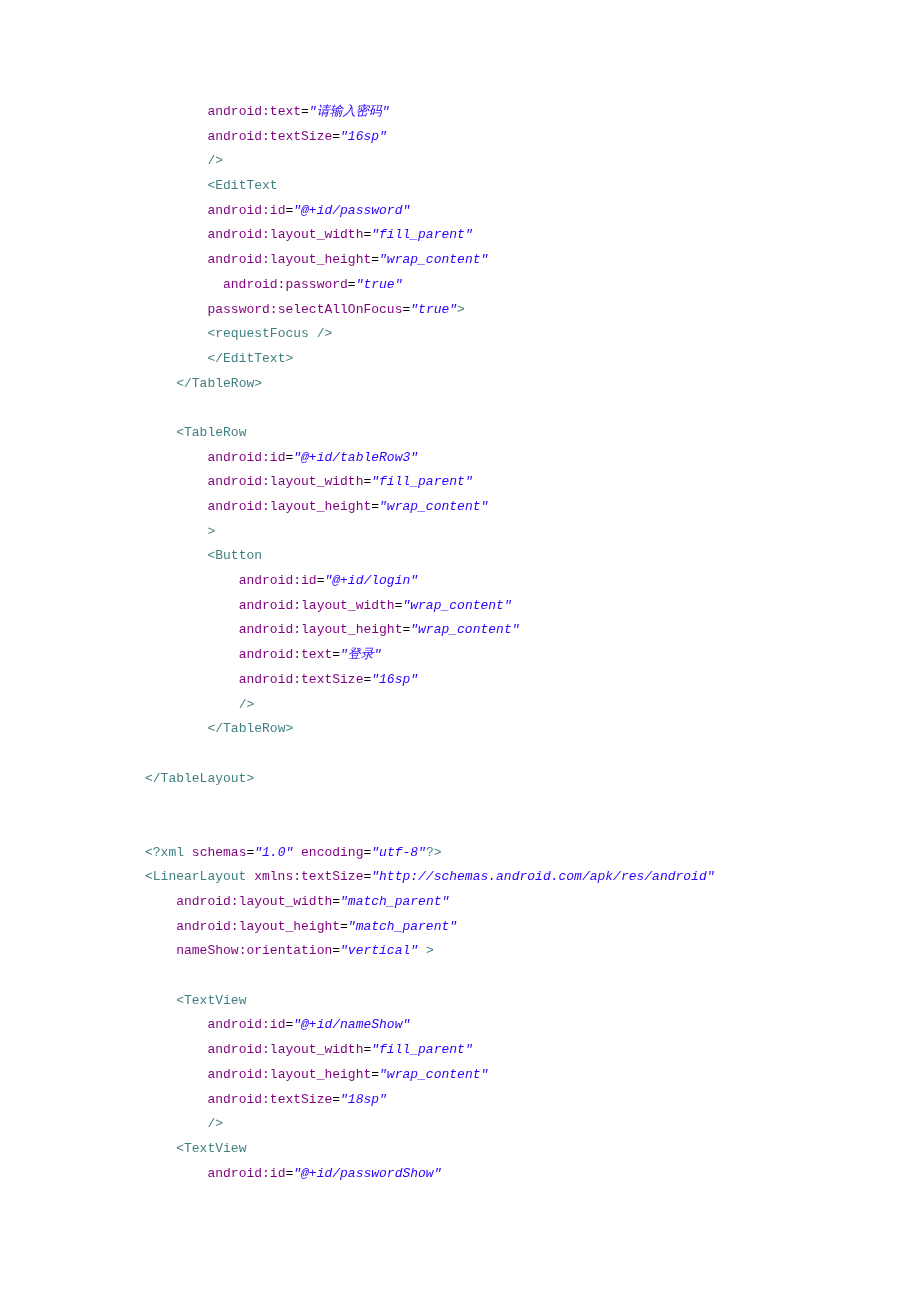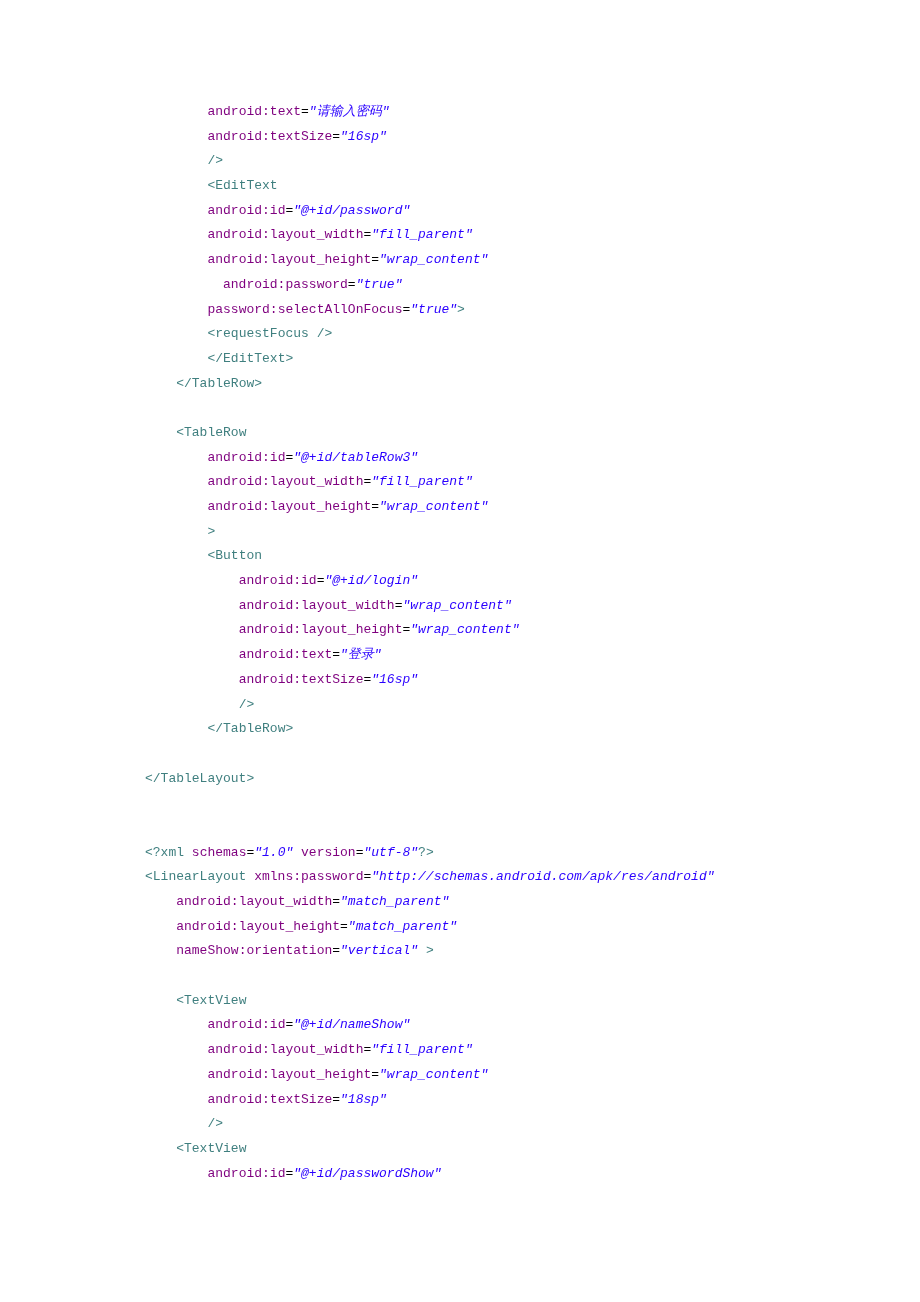--- a/index.html
+++ b/index.html
@@ -47,22 +47,22 @@
             <span class="attr">android:layout_width</span>=<span class="str">"wrap_content"</span>
             <span class="attr">android:layout_height</span>=<span class="str">"wrap_content"</span>
             <span class="attr">android:text</span>=<span class="str">"登录"</span>
             <span class="attr">android:textSize</span>=<span class="str">"16sp"</span>
             <span class="tag">/&gt;</span>
         <span class="tag">&lt;/TableRow&gt;</span>
 
 <span class="tag">&lt;/TableLayout&gt;</span>
 
 
-<span class="tag">&lt;?</span><span class="tag">xml </span><span class="attr">schemas</span>=<span class="str">"1.0" </span><span class="attr">version</span>=<span class="str">"utf-8"</span><span class="tag">?&gt;</span>
-<span class="tag">&lt;LinearLayout </span><span class="attr">xmlns:password</span>=<span class="str">"http://schemas.android.com/apk/res/android"</span>
+<span class="tag">&lt;?</span><span class="tag">xml </span><span class="attr">schemas</span>=<span class="str">"1.0" </span><span class="attr">encoding</span>=<span class="str">"utf-8"</span><span class="tag">?&gt;</span>
+<span class="tag">&lt;LinearLayout </span><span class="attr">xmlns:textSize</span>=<span class="str">"http://schemas.android.com/apk/res/android"</span>
     <span class="attr">android:layout_width</span>=<span class="str">"match_parent"</span>
     <span class="attr">android:layout_height</span>=<span class="str">"match_parent"</span>
     <span class="attr">nameShow:orientation</span>=<span class="str">"vertical" </span><span class="tag">&gt;</span>
 
     <span class="tag">&lt;TextView</span>
         <span class="attr">android:id</span>=<span class="str">"@+id/nameShow"</span>
         <span class="attr">android:layout_width</span>=<span class="str">"fill_parent"</span>
         <span class="attr">android:layout_height</span>=<span class="str">"wrap_content"</span>
         <span class="attr">android:textSize</span>=<span class="str">"18sp"</span>
         <span class="tag">/&gt;</span>

